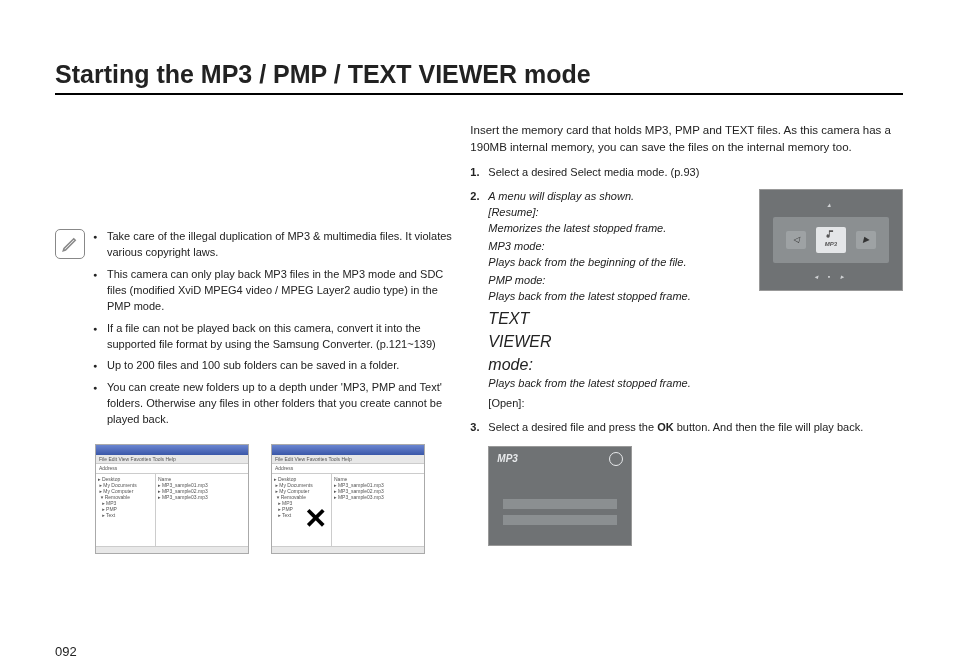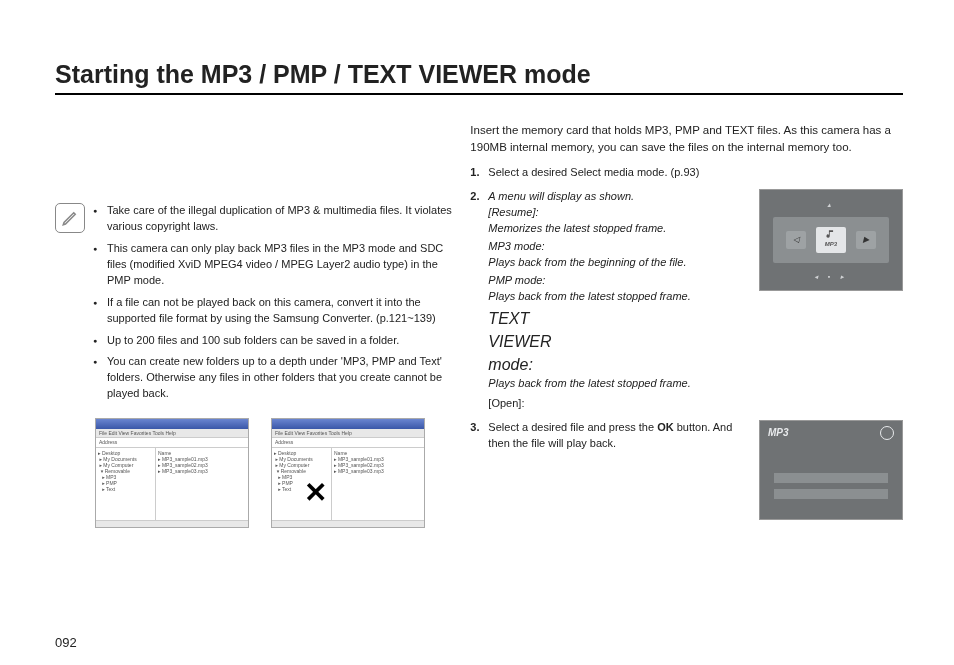--- a/index.html
+++ b/index.html
@@ -235,25 +235,25 @@
   }
   .lcd2 .face {
     width: 12px; height:12px; border:1px solid #e8eaec; border-radius:50%;
   }
   .lcd2 .bars { padding: 32px 14px 0 14px; }
   .lcd2 .bar {
     height: 10px;
     background: #8b8f91;
     margin-bottom: 6px;
   }
-  .step3-row { display: flex; gap: 10px; align-items: flex-start; }
+  .step3-row { display: flex; gap: 10px; align-items: flex-start; flex-direction: column; }
   .step3-text { flex: 1; }
   .pagenum {
     position: absolute;
-    bottom: 15px;
+    bottom: 6px;
     left: 55px;
     font-size: 13px;
     color: #222;
   }
 </style>
 </head>
 <body>
 
 <div class="page">
 

